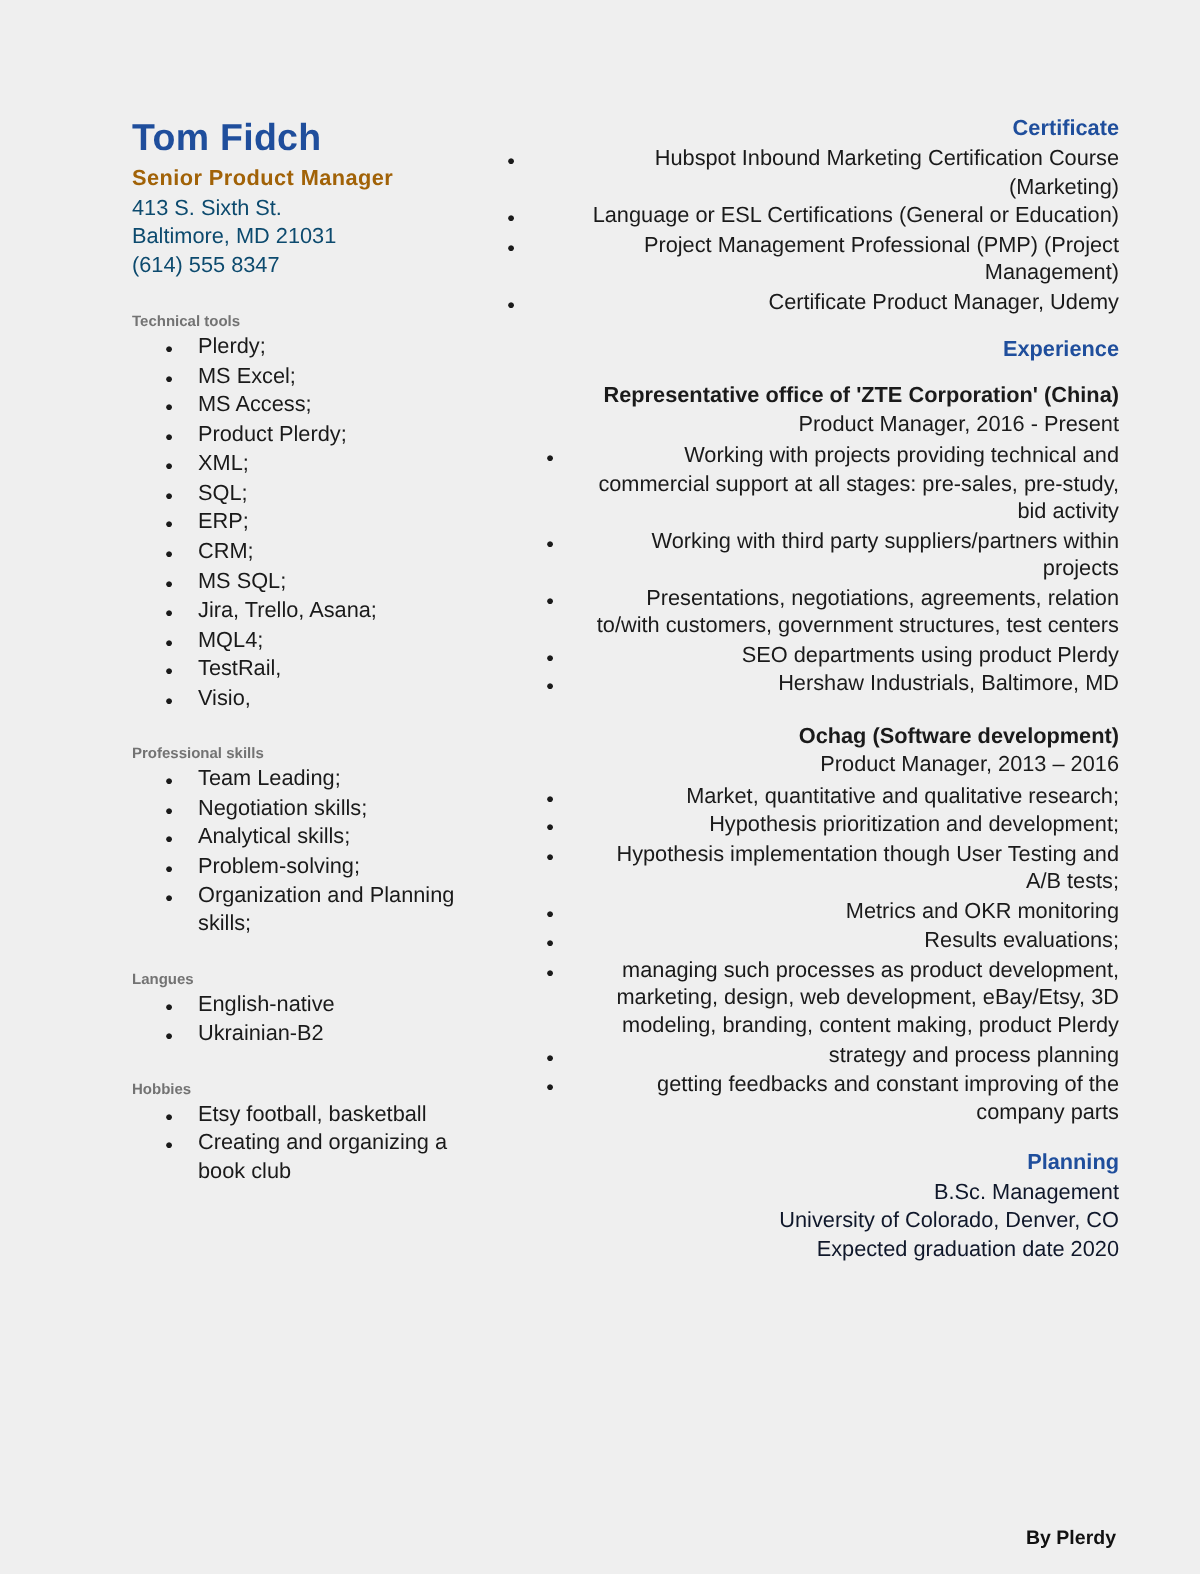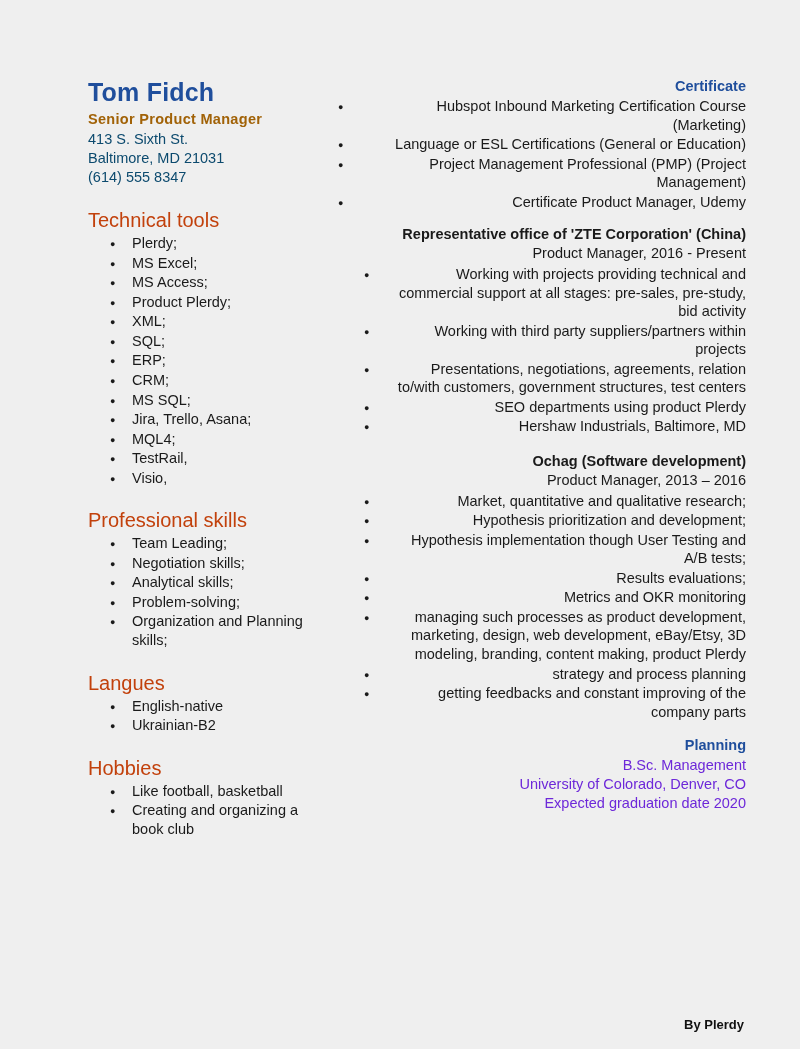--- a/index.html
+++ b/index.html
@@ -54,23 +54,23 @@
     margin: 0 0 3px 0;
     letter-spacing: 0.3px;
   }
   .contact-line {
     font-size: 14.5px;
     color: #0c4a6e;
     line-height: 1.32;
   }
 
   .section-head {
-    font-size: 20px;
-    font-weight: normal;
-    color: #c2410c;
+    font-size: 10px;
+    font-weight: bold;
+    color: #737373;
     margin: 0 0 2px 0;
   }
   .left-section { margin-top: 22px; }
 
   ul.bullets {
     list-style: none;
     margin: 0;
     padding: 0 0 0 22px;
   }
   ul.bullets li {
@@ -105,21 +105,21 @@
     line-height: 1.3;
   }
   .job-meta {
     font-size: 14.5px;
     color: #1a1a1a;
     margin: 0 0 2px 0;
     line-height: 1.3;
   }
   .edu-line {
     font-size: 14.5px;
-    color: #6d28d9;
+    color: #0f172a;
     line-height: 1.32;
   }
   .job-block { margin-bottom: 16px; margin-left: 26px; }
   .experience-head { margin-bottom: 14px; }
 
   .footer {
     position: absolute;
     right: 56px;
     bottom: 17px;
     font-size: 13px;
@@ -179,62 +179,63 @@
         <div class="section-head">Langues</div>
         <ul class="bullets">
           <li>English-native</li>
           <li>Ukrainian-B2</li>
         </ul>
       </div>
 
       <div class="left-section">
         <div class="section-head">Hobbies</div>
         <ul class="bullets">
-          <li>Like football, basketball</li>
+          <li>Etsy football, basketball</li>
           <li>Creating and organizing a book club</li>
         </ul>
       </div>
 
     </div>
 
     <div class="col-right">
 
       <div class="right-section">
         <div class="right-head">Certificate</div>
         <ul class="bullets">
           <li>Hubspot Inbound Marketing Certification Course (Marketing)</li>
           <li>Language or ESL Certifications (General or Education)</li>
           <li>Project Management Professional (PMP) (Project Management)</li>
           <li>Certificate  Product  Manager, Udemy</li>
         </ul>
       </div>
 
       <div class="right-section">
+        <div class="right-head experience-head">Experience</div>
 
         <div class="job-block">
           <div class="job-title">Representative office of 'ZTE Corporation' (China)</div>
           <div class="job-meta">Product Manager, 2016 - Present</div>
           <ul class="bullets">
             <li>Working with projects providing technical and commercial support at all stages: pre-sales, pre-study, bid activity</li>
             <li>Working with third party suppliers/partners within projects</li>
             <li>Presentations, negotiations, agreements, relation to/with customers, government structures, test centers</li>
             <li>SEO departments using product Plerdy</li>
             <li>Hershaw Industrials, Baltimore, MD</li>
           </ul>
         </div>
 
         <div class="job-block">
           <div class="job-title">Ochag (Software development)</div>
           <div class="job-meta">Product Manager, 2013 – 2016</div>
           <ul class="bullets">
             <li>Market, quantitative and qualitative research;</li>
             <li>Hypothesis prioritization and development;</li>
             <li>Hypothesis implementation though User Testing and A/B tests;</li>
+            <li>Metrics and OKR monitoring</li>
             <li>Results evaluations;</li>
-            <li>Metrics and OKR monitoring</li>
             <li>managing such processes as product development, marketing, design, web development, eBay/Etsy, 3D modeling, branding, content making, product Plerdy</li>
             <li>strategy and process planning</li>
             <li>getting feedbacks and constant improving of the company parts</li>
           </ul>
         </div>
       </div>
 
       <div class="right-section">
         <div class="right-head">Planning</div>
         <div class="edu-line">B.Sc. Management</div>

